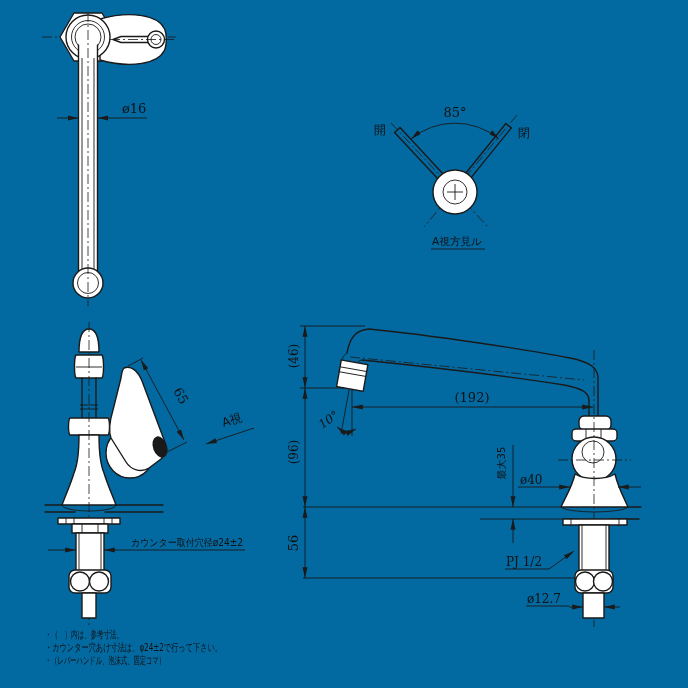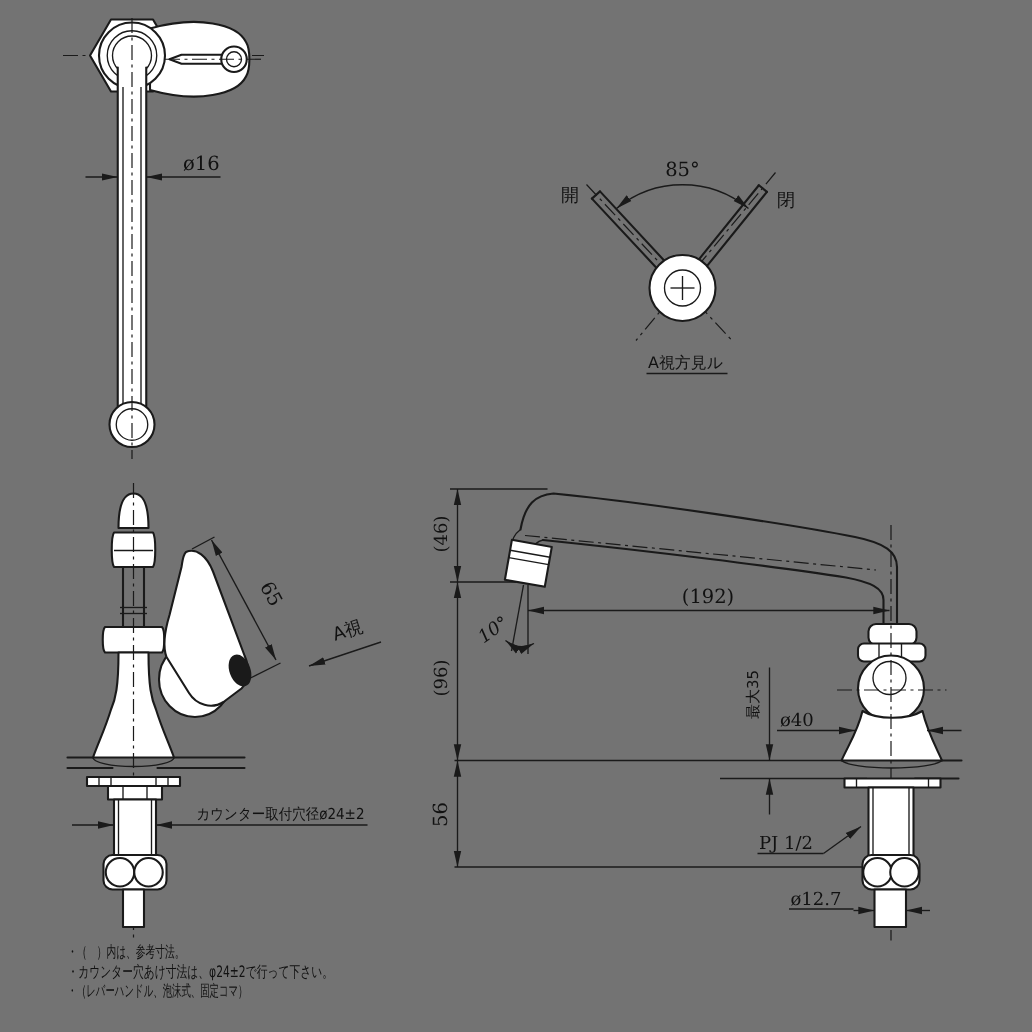--- a/index.html
+++ b/index.html
@@ -1,16 +1,16 @@
 <!DOCTYPE html>
 <html><head>
 <meta charset="utf-8">
 <style>
   html,body{margin:0;padding:0;background:#fff;}
-  .sheet{width:688px;height:688px;position:relative;background:#737373;overflow:hidden;}
+  .sheet{width:688px;height:688px;position:relative;background:#0369a1;overflow:hidden;}
   svg{display:block;}
   .ol{stroke:#1a1a1a;stroke-width:1.4;fill:none;stroke-linecap:round;stroke-linejoin:round;}
   .olw{stroke:#1a1a1a;stroke-width:1.4;fill:#ffffff;stroke-linejoin:round;}
   .thin{stroke:#1a1a1a;stroke-width:0.9;fill:none;}
   .cl{stroke:#1a1a1a;stroke-width:0.8;fill:none;stroke-dasharray:10 3 2 3;}
   .dim{stroke:#1a1a1a;stroke-width:0.9;fill:none;}
   text{fill:#111;}
   .dt{font-family:"DejaVu Serif","Liberation Serif",serif;font-size:13px;}
   .dts{font-family:"DejaVu Serif","Liberation Serif",serif;font-size:12px;}
   .jp{font-family:"DejaVu Sans","Liberation Sans",sans-serif;font-size:10.5px;}

